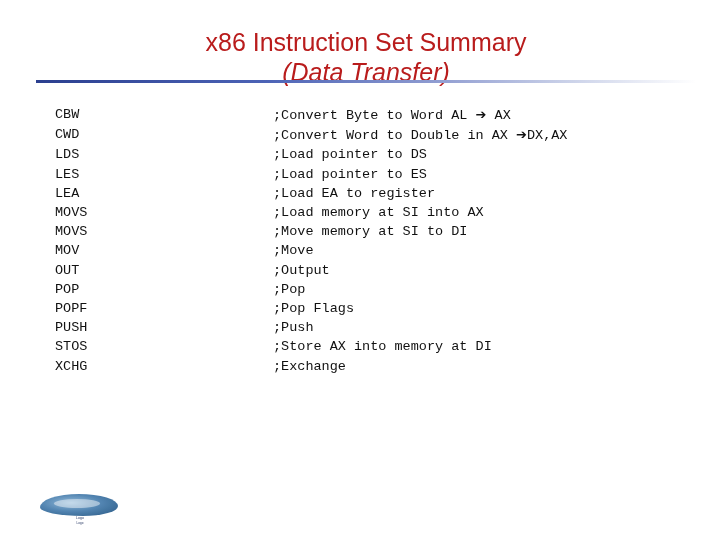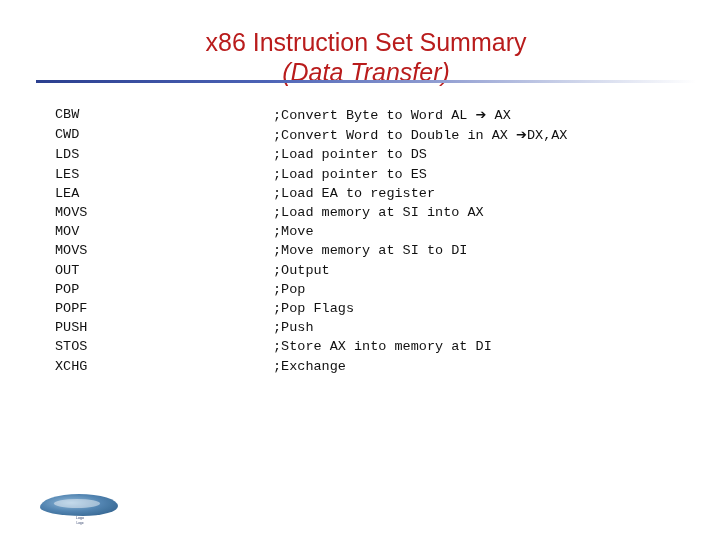--- a/index.html
+++ b/index.html
@@ -163,26 +163,26 @@
         </tr>
         <tr>
           <td class="mnemonic">LEA</td>
           <td class="comment"><span>;Load EA to register</span></td>
         </tr>
         <tr>
           <td class="mnemonic">MOVS</td>
           <td class="comment"><span>;Load memory at SI into AX</span></td>
         </tr>
         <tr>
+          <td class="mnemonic">MOVS</td>
+          <td class="comment"><span>;Move memory at SI to DI</span></td>
+        </tr>
+        <tr>
           <td class="mnemonic">MOV</td>
           <td class="comment"><span>;Move</span></td>
-        </tr>
-        <tr>
-          <td class="mnemonic">MOVS</td>
-          <td class="comment"><span>;Move memory at SI to DI</span></td>
         </tr>
         <tr>
           <td class="mnemonic">OUT</td>
           <td class="comment"><span>;Output</span></td>
         </tr>
         <tr>
           <td class="mnemonic">POP</td>
           <td class="comment"><span>;Pop</span></td>
         </tr>
         <tr>

